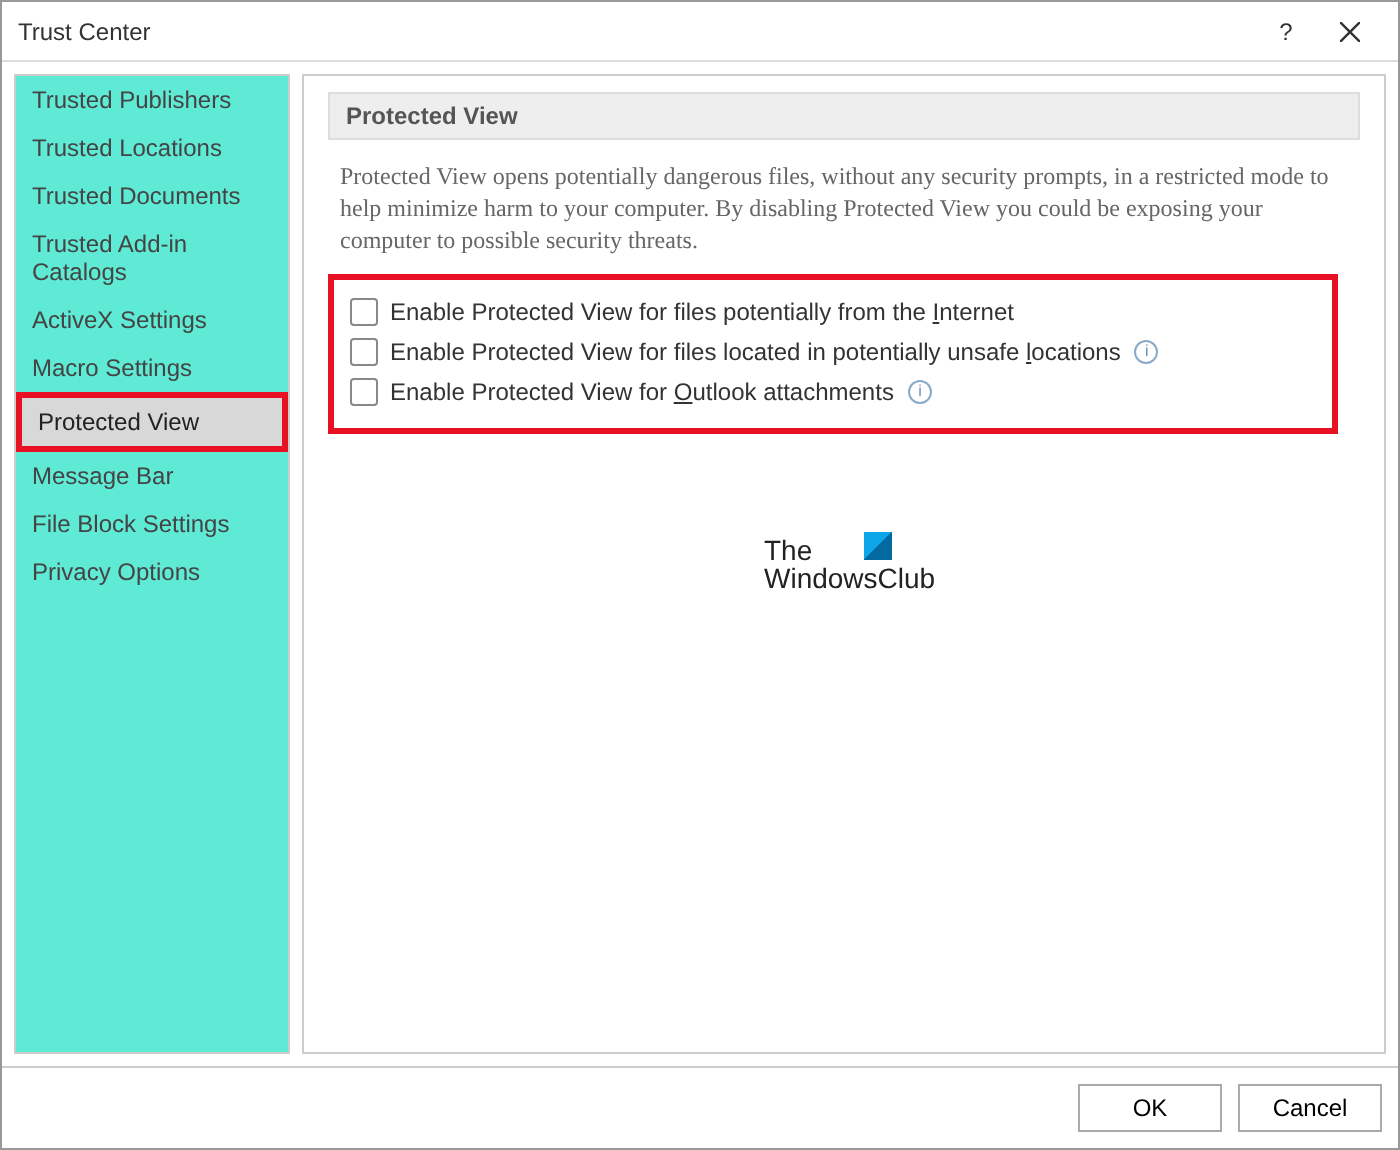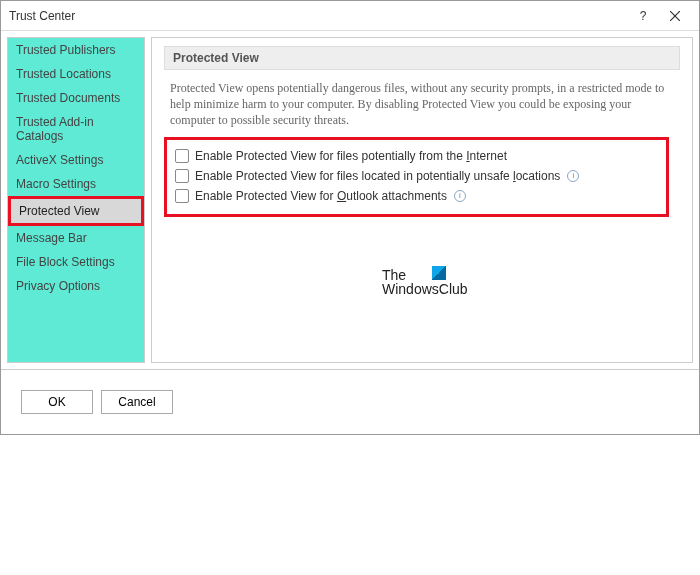--- a/index.html
+++ b/index.html
@@ -6,21 +6,21 @@
     body {
       font-family: "Segoe UI", Tahoma, sans-serif;
       font-size: 12px;
       background: #fff;
       width: 700px;
       height: 575px;
       overflow: hidden;
     }
     .dialog {
       width: 700px;
-      height: 435px;
+      height: 575px;
       border: 1px solid #999;
       background: #fff;
       display: flex;
       flex-direction: column;
     }
     .titlebar {
       height: 30px;
       display: flex;
       align-items: center;
       padding: 0 8px;
@@ -139,22 +139,23 @@
       width: 14px;
       height: 14px;
       background: linear-gradient(135deg, #0ea5e9 50%, #0369a1 50%);
       display: inline-block;
     }
     .watermark .wtxt { display:flex; flex-direction:column; line-height:1; }
     .watermark .wtxt span:first-child { font-size:14px; }
     .watermark .wtxt span:last-child { font-size:14px; }
     .footer {
       border-top: 1px solid #ccc;
-      padding: 20px;
-      display: flex;
+      padding: 8px;
+      display: flex;
+      justify-content: flex-end;
       gap: 8px;
     }
     .btn {
       min-width: 72px;
       padding: 4px 12px;
       border: 1px solid #aaa;
       background: #fff;
       font-size: 12px;
       cursor: pointer;
       text-align: center;

